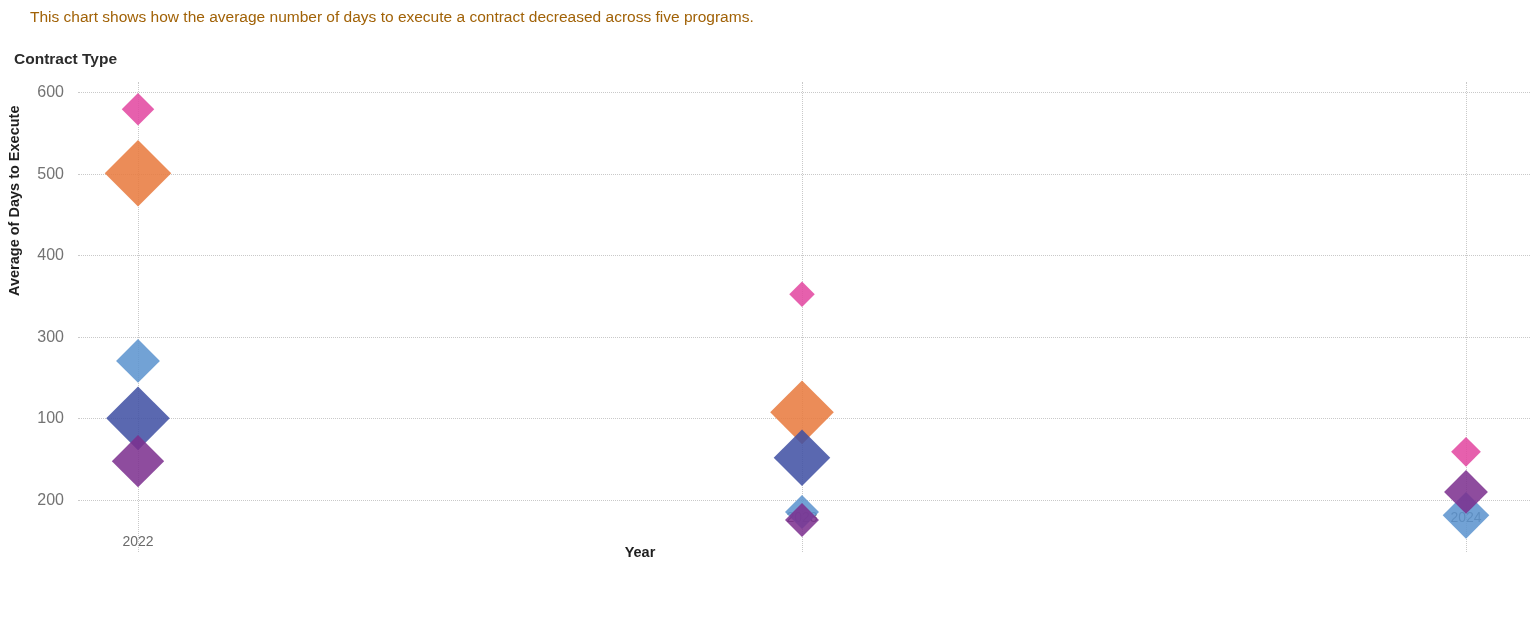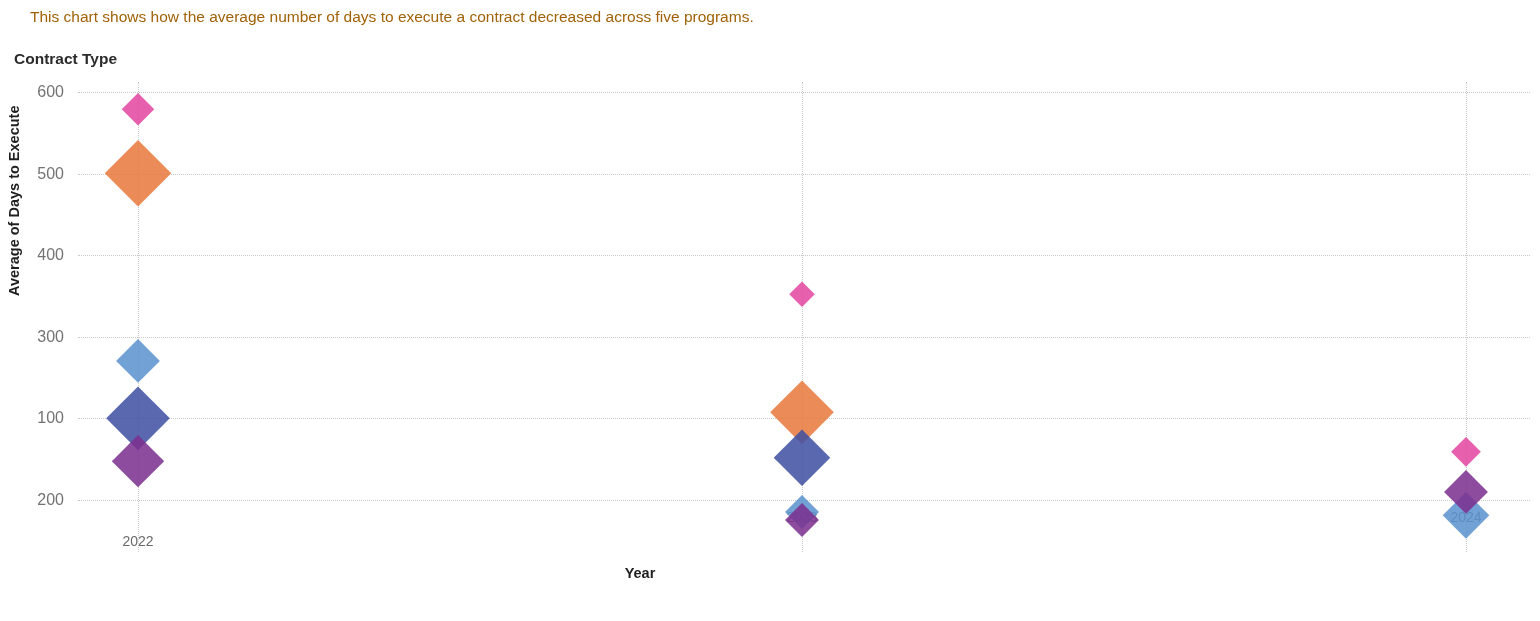--- a/index.html
+++ b/index.html
@@ -115,21 +115,21 @@
     transform: rotate(-90deg);
     transform-origin: left top;
     font-size: 14.5px;
     font-weight: bold;
     color: #1f1f1f;
     white-space: nowrap;
   }
   #xlabel {
     position: absolute;
     left: 0;
-    top: 565px;
+    top: 544px;
     width: 1280px;
     text-align: center;
     font-size: 14.5px;
     font-weight: bold;
     color: #1f1f1f;
   }
 
   .marker {
     position: absolute;
     transform: translate(-50%, -50%) rotate(45deg);

